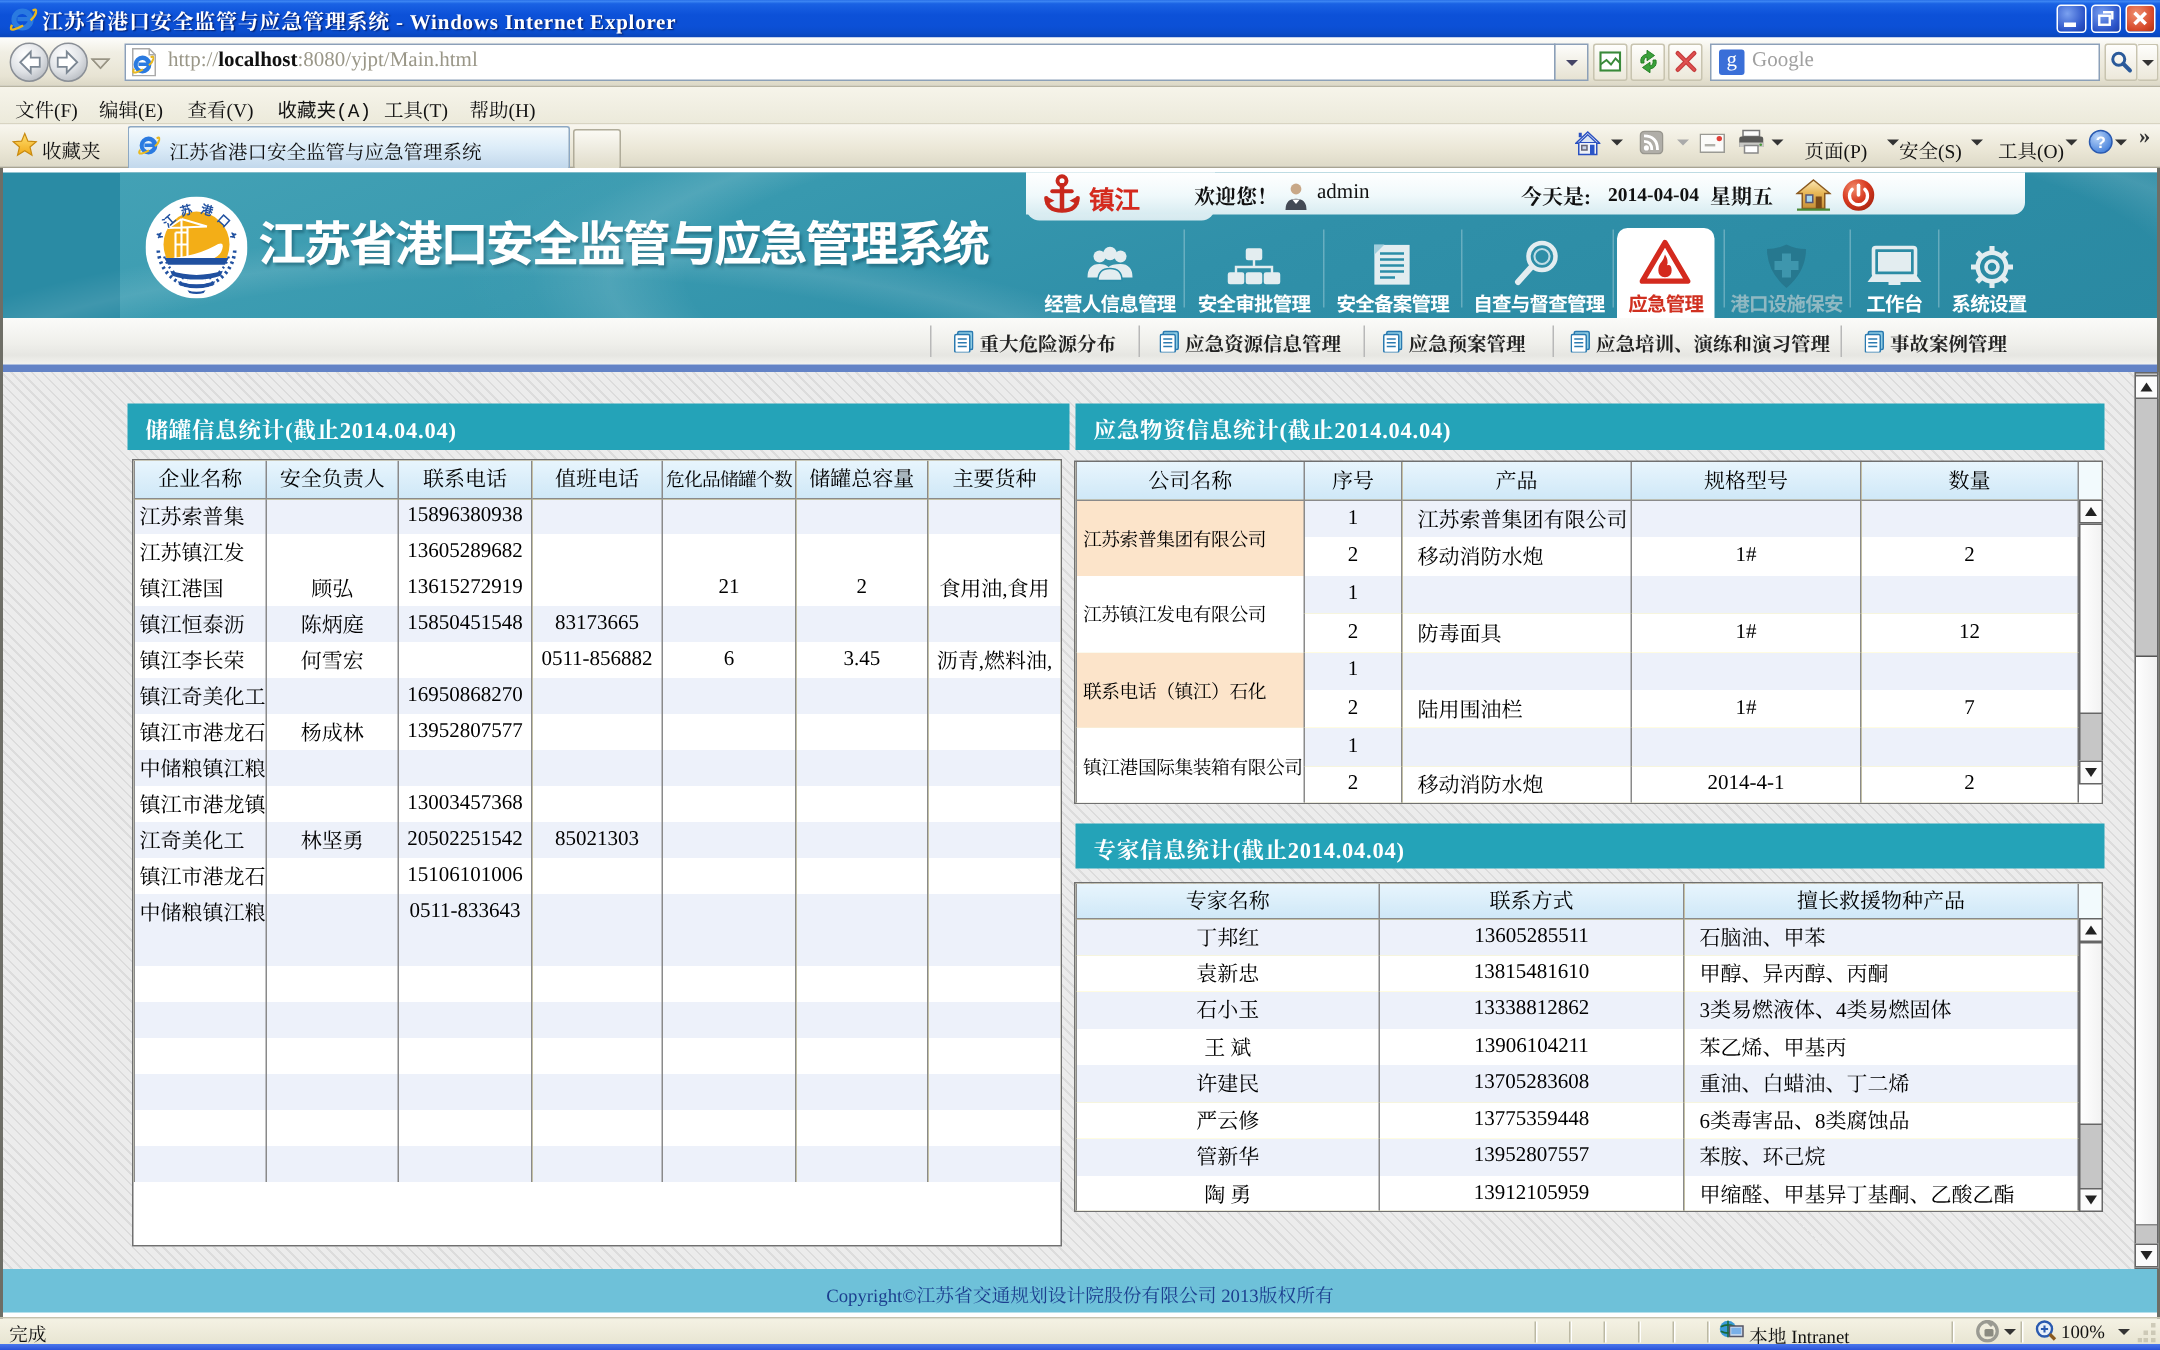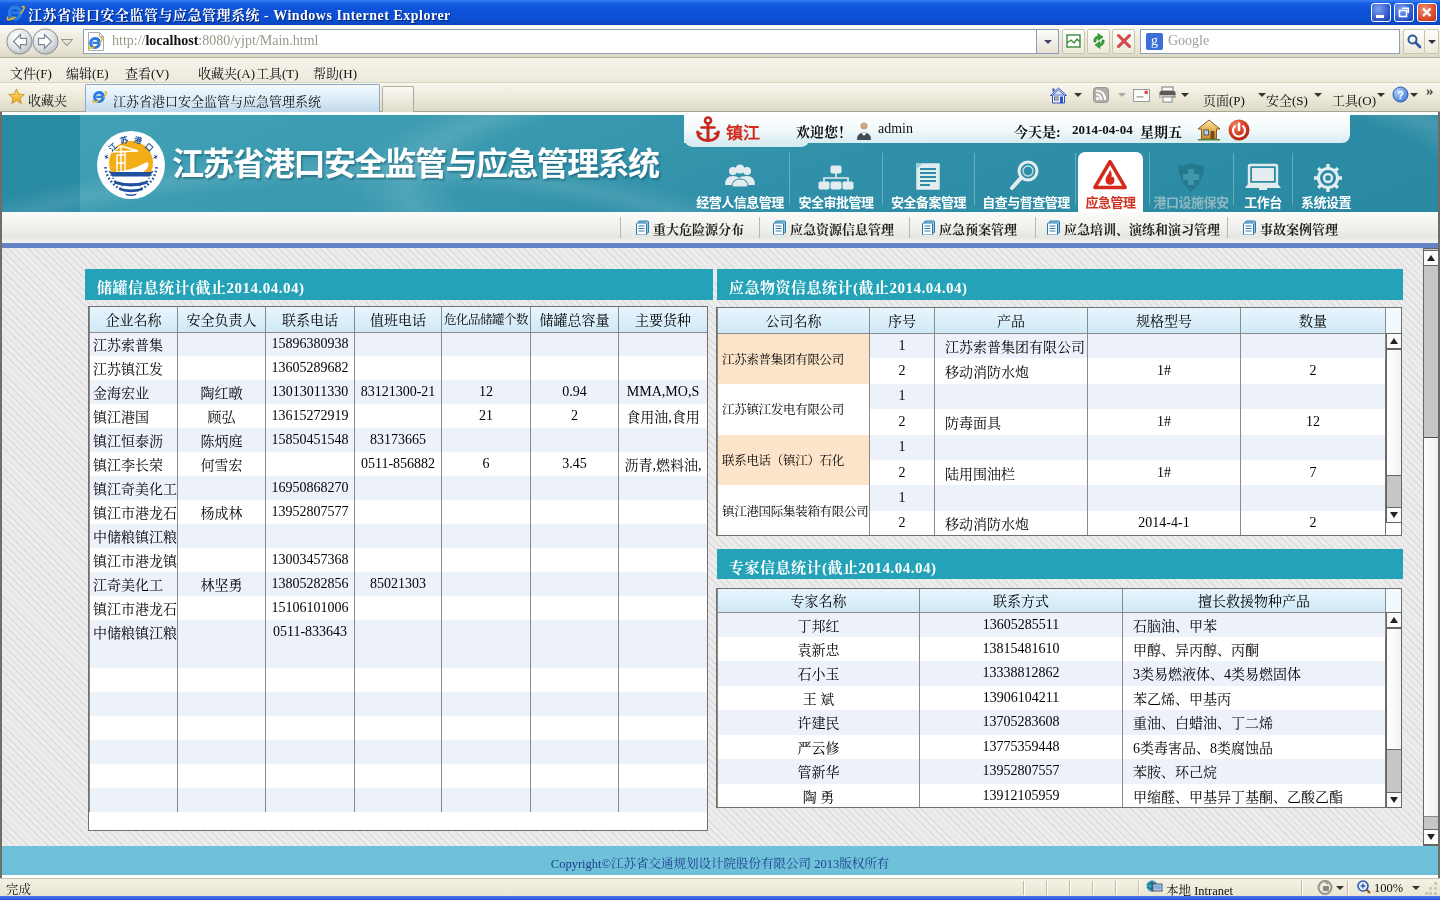--- a/index.html
+++ b/index.html
@@ -211,21 +211,21 @@
 </svg>
   </div>
 <div class="abs tbtn" style="left:1425px;width:14px;border-left:none;" id="searchdrop">
     <div class="caret" style="position:absolute;left:3px;top:10px;"></div>
   </div>
 
 <div id="menurow" class="abs">
 <span style="left:10px;">文件(F)</span>
     <span style="left:66px;">编辑(E)</span>
     <span style="left:125px;">查看(V)</span>
-<span style="left:198px;">收藏夹(A)</span>
+<span style="left:185px;font-family:Liberation Mono, monospace;">收藏夹(A)</span>
     <span style="left:256px;">工具(T)</span>
     <span style="left:313px;">帮助(H)</span>
 </div>
 
 <div id="favrow" class="abs"></div>
 <div class="abs" id="star" style="left:8px;top:88px;"><svg width="17" height="17" viewBox="0 0 17 17">
 <path d="M8.5 1 L10.6 6.1 L16.2 6.5 L12 10 L13.3 15.5 L8.5 12.5 L3.7 15.5 L5 10 L0.8 6.5 L6.4 6.1 Z" fill="url(#st1)" stroke="#c88a10" stroke-width=".8"></path>
 <defs>
         <linearGradient id="st1" x1="0" y1="0" x2="0" y2="1">
           <stop offset="0%" stop-color="#ffe070"></stop>
@@ -533,29 +533,20 @@
         </tr>
 <tr class="r1" style="height:24px;">
           <td class="lft">江苏镇江发</td>
           <td></td>
           <td>13605289682</td>
           <td></td>
           <td></td>
           <td></td>
           <td></td>
         </tr>
-<tr class="r0" style="height:24px;">
-          <td class="lft">金海宏业</td>
-          <td>陶红暾</td>
-          <td>13013011330</td>
-          <td>83121300-21</td>
-          <td>12</td>
-          <td>0.94</td>
-          <td>MMA,MO,S</td>
-        </tr>
 <tr class="r1" style="height:24px;">
           <td class="lft">镇江港国</td>
           <td>顾弘</td>
           <td>13615272919</td>
           <td></td>
           <td>21</td>
           <td>2</td>
           <td>食用油,食用</td>
         </tr>
 <tr class="r0" style="height:24px;">
@@ -608,21 +599,21 @@
           <td></td>
           <td>13003457368</td>
           <td></td>
           <td></td>
           <td></td>
           <td></td>
         </tr>
 <tr class="r0" style="height:24px;">
           <td class="lft">江奇美化工</td>
           <td>林坚勇</td>
-          <td>13805282856</td>
+          <td>20502251542</td>
           <td>85021303</td>
           <td></td>
           <td></td>
           <td></td>
         </tr>
 <tr class="r1" style="height:24px;">
           <td class="lft">镇江市港龙石</td>
           <td></td>
           <td>15106101006</td>
           <td></td>

